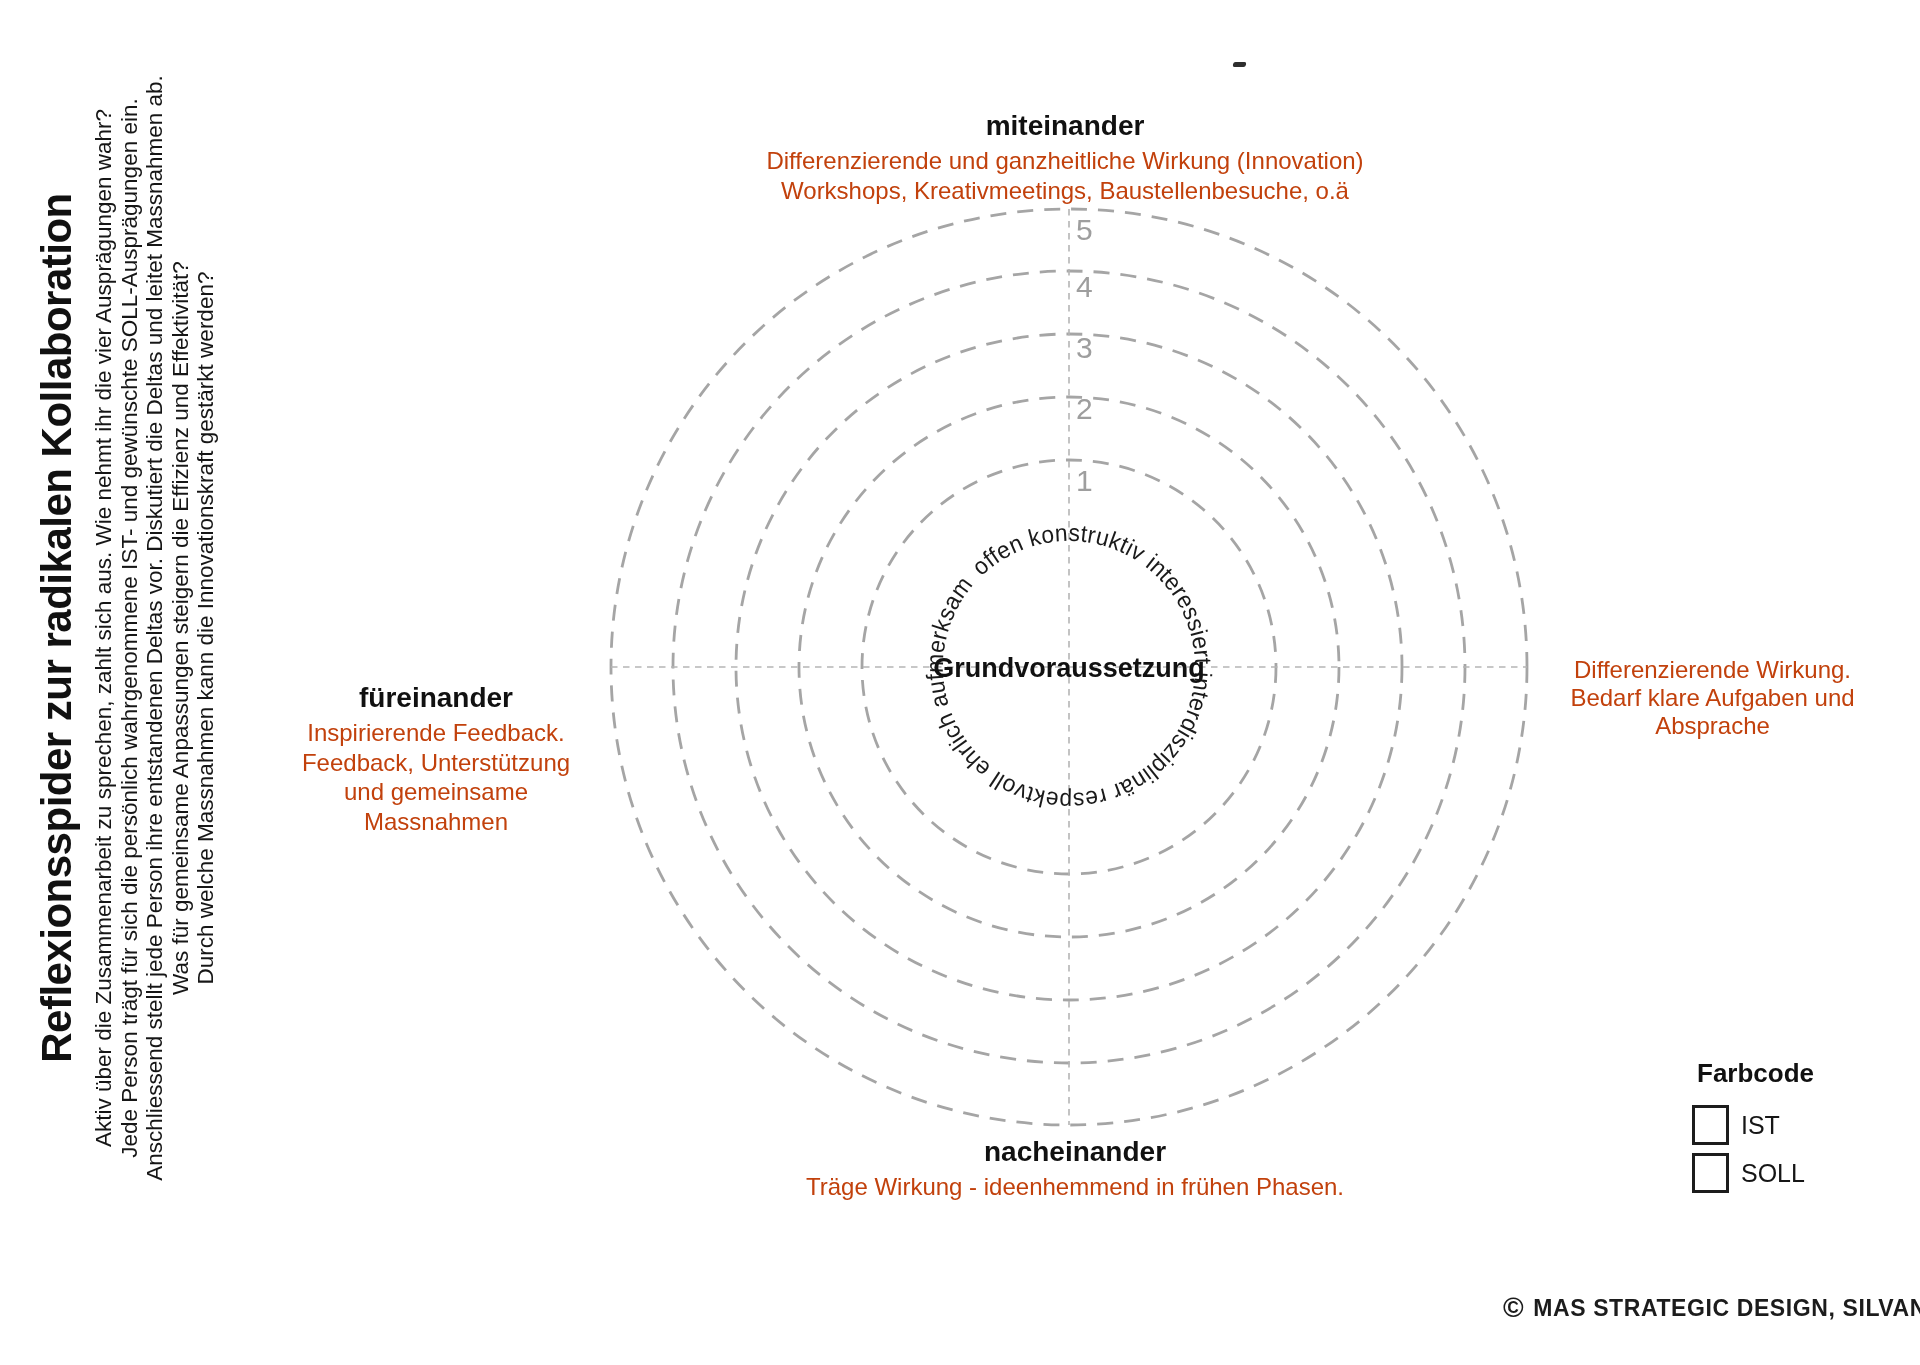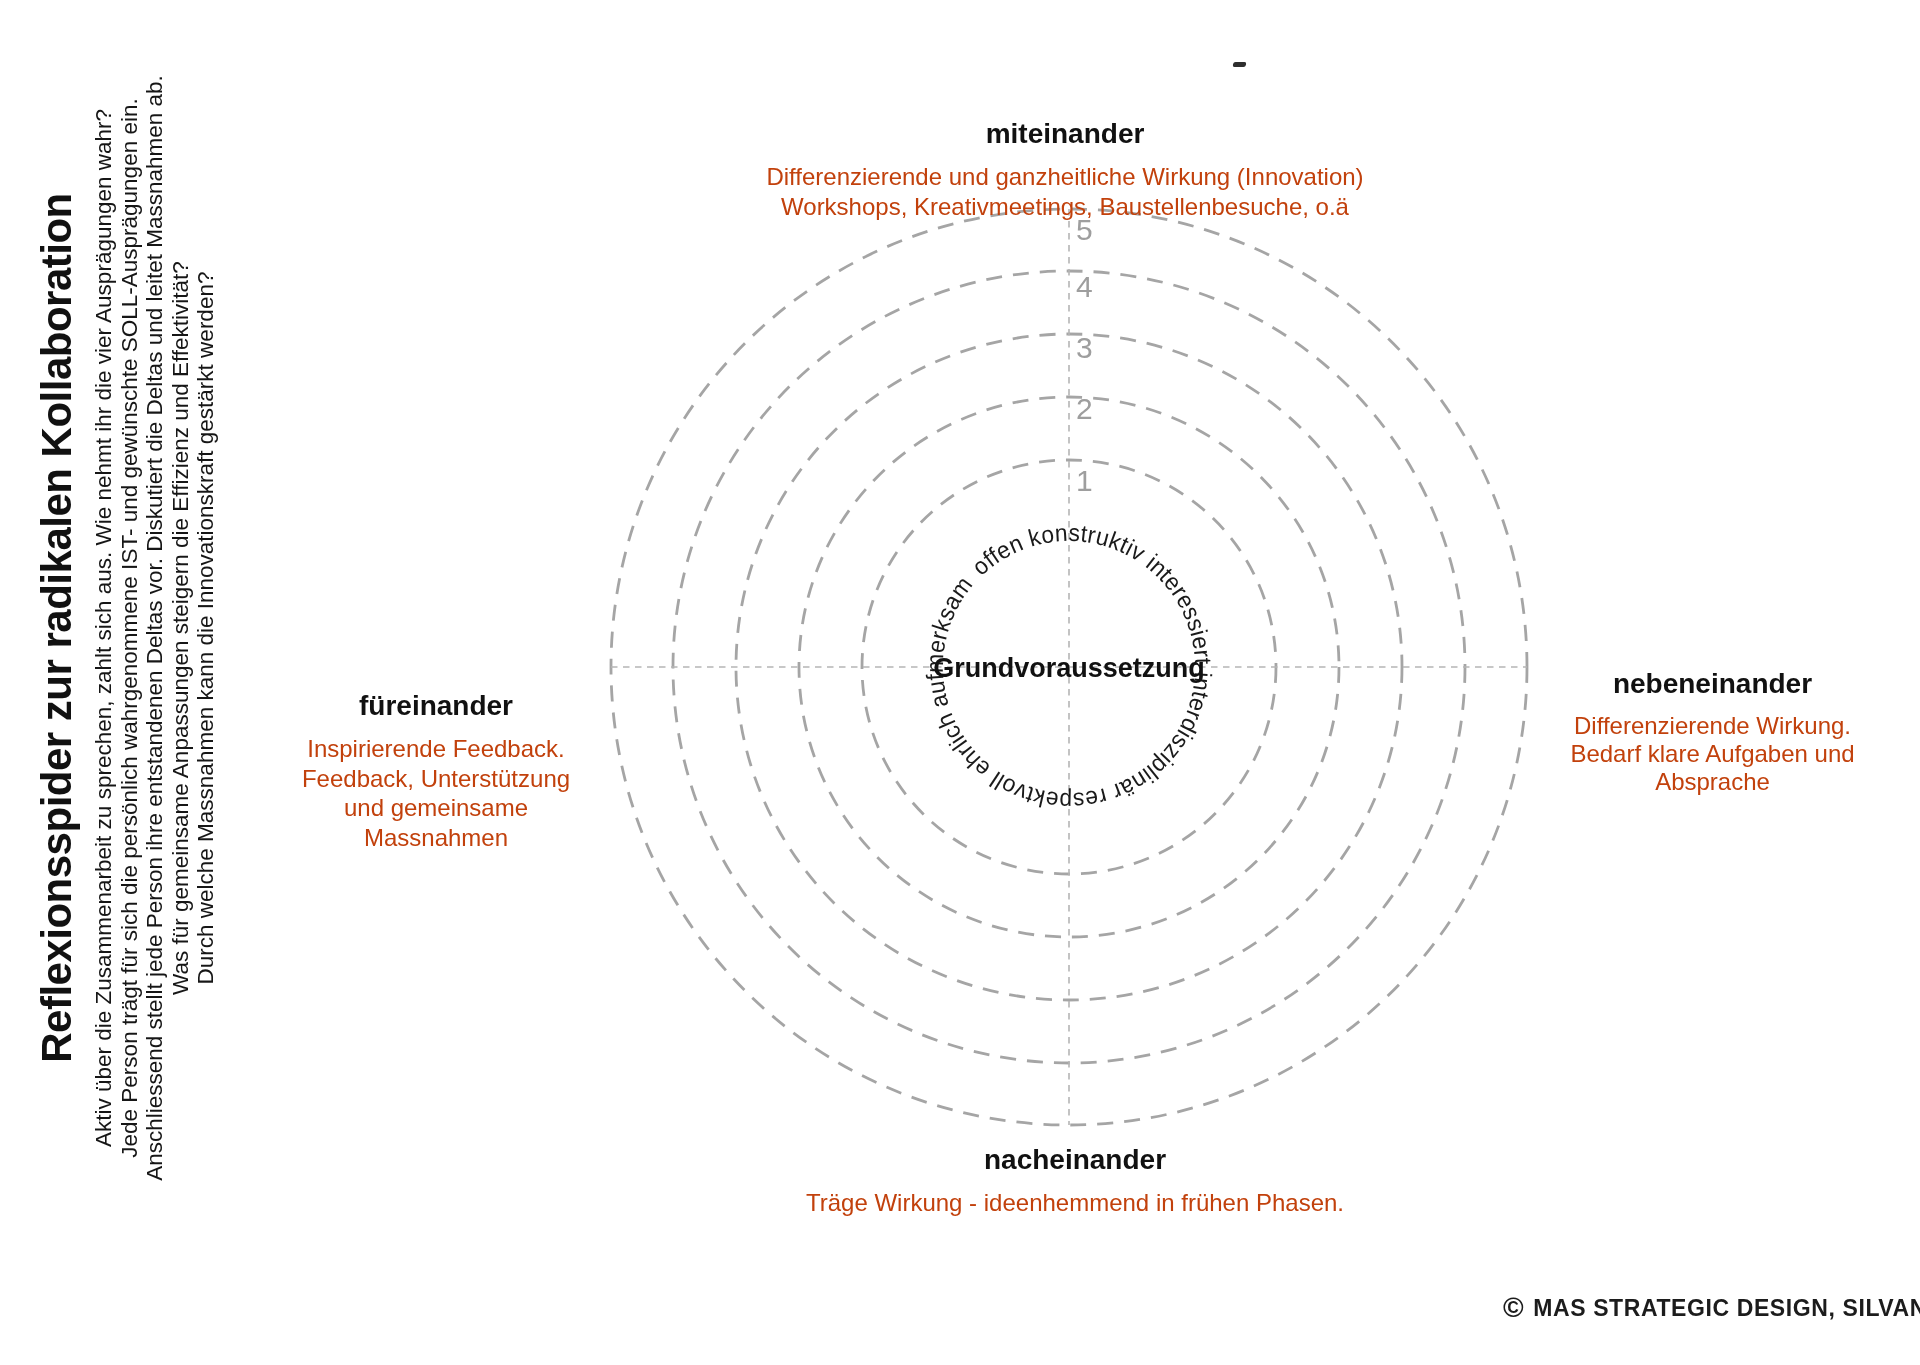--- a/index.html
+++ b/index.html
@@ -21,21 +21,21 @@
   .left-line{font-size:22.5px;line-height:25.5px;margin:0;white-space:nowrap;color:#161616;}
   
   .spider-svg{position:absolute;left:0;top:0;}
   .ring{fill:none;stroke:#a5a5a5;stroke-width:2.8;stroke-dasharray:16 11;}
   .axis{stroke:#b5b5b5;stroke-width:1.6;stroke-dasharray:6.5 5.5;fill:none;}
   .tick{font-size:30px;fill:#9e9e9e;}
   .ring-text{font-size:24px;fill:#1a1a1a;letter-spacing:0.3px;}
   .center-label{font-size:27px;font-weight:bold;fill:#111;}
   
   .quad{position:absolute;text-align:center;}
-  .quad-title{font-size:28px;font-weight:bold;line-height:32px;margin:12px;color:#111;}
+  .quad-title{font-size:28px;font-weight:bold;line-height:32px;margin:4px;color:#111;}
   .quad-line{font-size:24px;margin:0;color:#c2410c;}
   .quad-top .quad-line,.quad-bottom .quad-line{line-height:30px;}
   .quad-left .quad-line{line-height:29.5px;}
   .quad-right .quad-line{line-height:28px;}
   .quad-top{left:595px;top:106px;width:940px;}
   .quad-right{left:1540px;top:656px;width:345px;}
   .quad-bottom{left:725px;top:1132px;width:700px;}
   .quad-left{left:281px;top:678px;width:310px;}
   
   .legend{position:absolute;left:1692px;top:1058px;}
@@ -92,39 +92,49 @@
     <text class="center-label" x="1069" y="677" text-anchor="middle">Grundvoraussetzung</text>
   </svg>
 
   <div class="quad quad-top">
     <p class="quad-title">miteinander</p>
     <p class="quad-line">Differenzierende und ganzheitliche Wirkung (Innovation)</p>
     <p class="quad-line">Workshops, Kreativmeetings, Baustellenbesuche, o.ä</p>
   </div>
 
   <div class="quad quad-right">
-    <p class="quad-title">nebeneinander</p>
     <p class="quad-line">Differenzierende Wirkung.</p>
     <p class="quad-line">Bedarf klare Aufgaben und</p>
     <p class="quad-line">Absprache</p>
   </div>
 
   <div class="quad quad-bottom">
     <p class="quad-title">nacheinander</p>
     <p class="quad-line">Träge Wirkung - ideenhemmend in frühen Phasen.</p>
   </div>
 
   <div class="quad quad-left">
     <p class="quad-title">füreinander</p>
     <p class="quad-line">Inspirierende Feedback.</p>
     <p class="quad-line">Feedback, Unterstützung</p>
     <p class="quad-line">und gemeinsame</p>
     <p class="quad-line">Massnahmen</p>
   </div>
 
+  <div class="legend">
+    <p class="legend-title">Farbcode</p>
+    <div class="legend-row">
+      <div class="legend-box"></div>
+      <span class="legend-label">IST</span>
+    </div>
+    <div class="legend-row">
+      <div class="legend-box"></div>
+      <span class="legend-label">SOLL</span>
+    </div>
+  </div>
 
   <div class="copyright">
     <span class="c-sym">©</span>
     <span>MAS STRATEGIC DESIGN, SILVAN HORAND 2025</span>
   </div>
 
   <div class="stray-mark"></div>
 
 </div>
 

